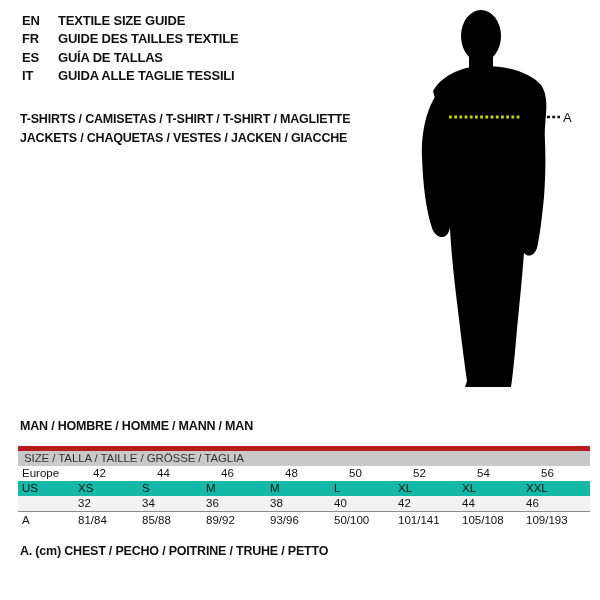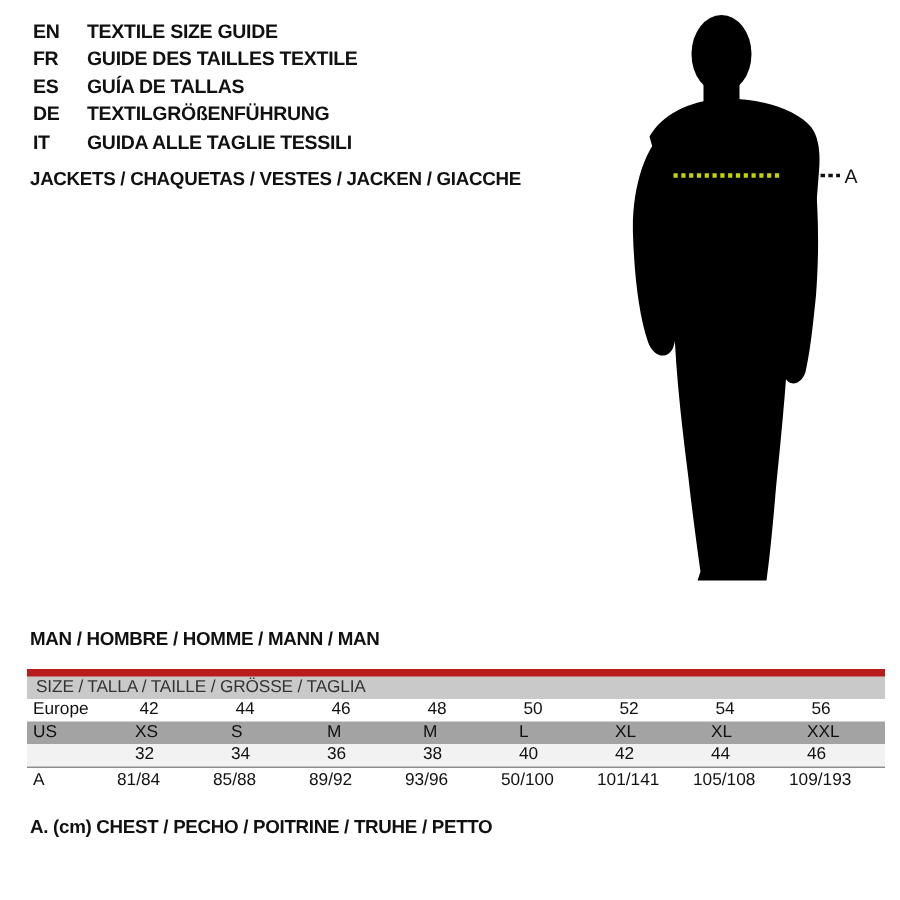--- a/index.html
+++ b/index.html
@@ -22,22 +22,22 @@
   
   .gender{position:absolute;left:20px;top:419px;font-size:12.5px;font-weight:700;letter-spacing:-0.2px;}
   
   .size-table{position:absolute;left:18px;top:446px;width:572px;font-size:11.5px;}
   .t-header{height:15px;line-height:15px;background:#c9c9c9;border-top:5px solid #b91c1c;
             padding-left:6px;color:#333;letter-spacing:-0.1px;}
   .t-row{display:grid;grid-template-columns:60px repeat(8,1fr);height:15px;line-height:15px;align-items:center;}
   .t-row .lbl{text-align:left;padding-left:4px;}
   .t-row .val{text-align:left;}
   .row-eu{background:#ffffff;gap:15px;}
-  .row-us{background:#a3a3a3;gap:12px;}
-  .row-usnum{background:#f2f2f2;gap:12px;}
+  .row-us{background:#14b8a6;}
+  .row-usnum{background:#f2f2f2;}
   .row-a{background:#ffffff;border-top:1px solid #8c8c8c;height:16px;}
   
   .footnote{position:absolute;left:20px;top:544px;font-size:12.5px;font-weight:700;letter-spacing:-0.2px;}
 </style>
 </head>
 <body>
 
 <div class="page">
 
   <div class="lang-list">
@@ -47,30 +47,27 @@
     </div>
     <div class="lang-row">
       <span class="lang-code">FR</span>
       <span class="lang-label">GUIDE DES TAILLES TEXTILE</span>
     </div>
     <div class="lang-row">
       <span class="lang-code">ES</span>
       <span class="lang-label">GUÍA DE TALLAS</span>
     </div>
     <div class="lang-row">
-      <span class="lang-code">DE</span>
-      <span class="lang-label">TEXTILGRÖßENFÜHRUNG</span>
-    </div>
-    <div class="lang-row">
       <span class="lang-code">IT</span>
       <span class="lang-label">GUIDA ALLE TAGLIE TESSILI</span>
     </div>
   </div>
 
   <div class="products">
+    <div class="product-line">T-SHIRTS / CAMISETAS / T-SHIRT / T-SHIRT / MAGLIETTE</div>
     <div class="product-line">JACKETS / CHAQUETAS / VESTES / JACKEN / GIACCHE</div>
   </div>
 
   <div class="figure">
     <svg viewBox="0 0 160 390" width="160" height="390">
       <g fill="#000000">
         <ellipse cx="68" cy="31" rx="20" ry="26"></ellipse>
         <rect x="56" y="42" width="24" height="26"></rect>
         <path d="M20,86 C28,72 46,62 68,61 C94,60 118,68 128,80 C133,87 134,97 133,109 L126,198 C125,212 106,219 76,219 C48,219 37,212 36,198 L25,104 Z"></path>
         <path d="M33,79 C16,93 8,122 9,152 C10,180 13,205 19,223 C23,234 33,235 36,226 C39,217 39,203 38,191 C36,163 37,133 44,106 Z"></path>

